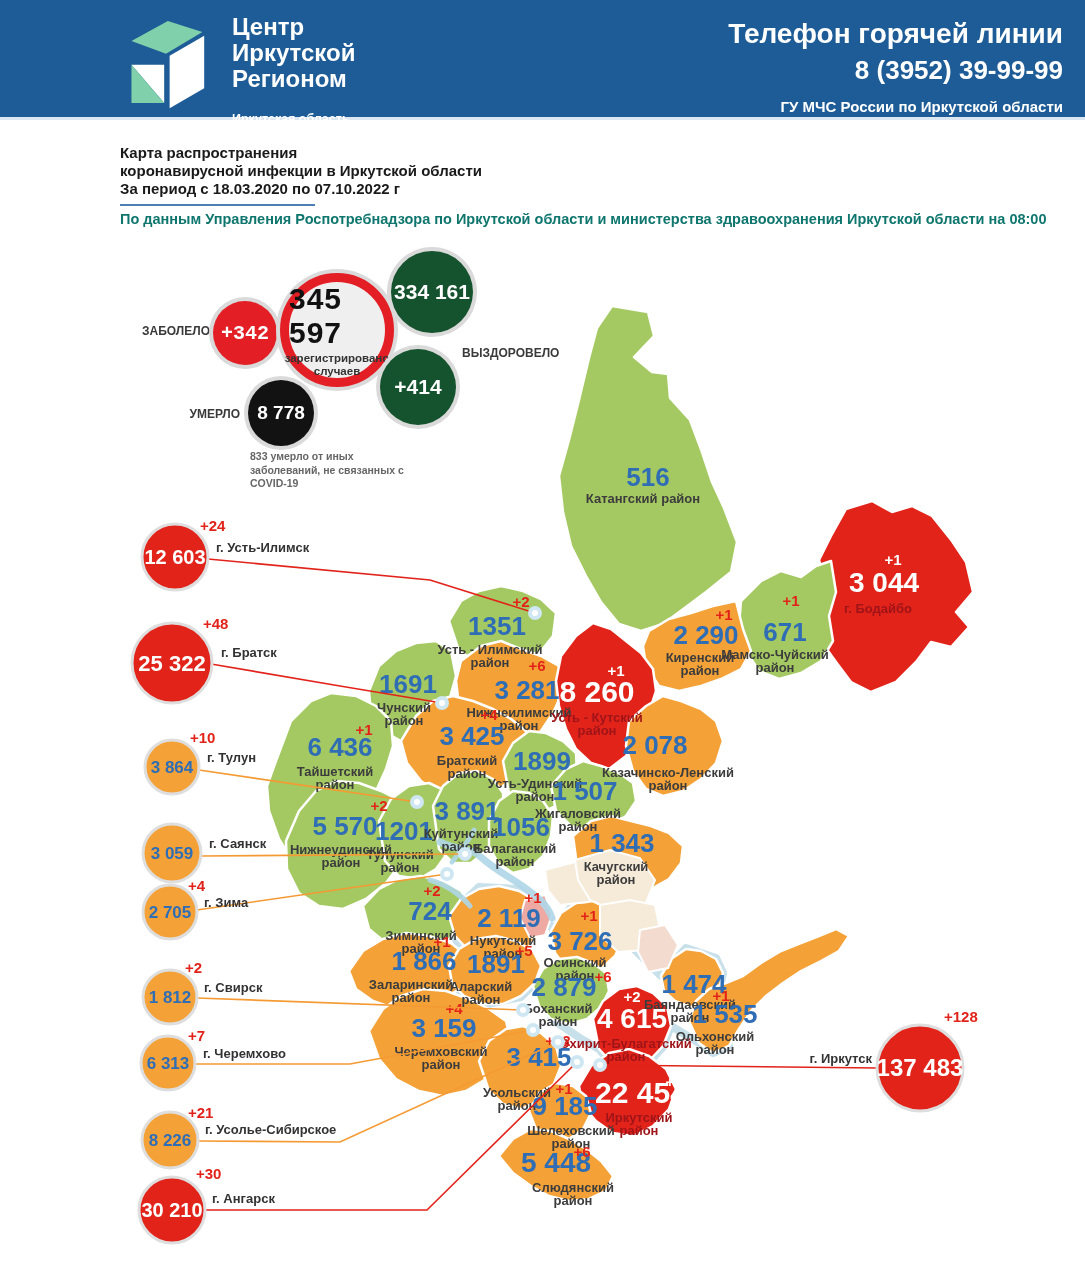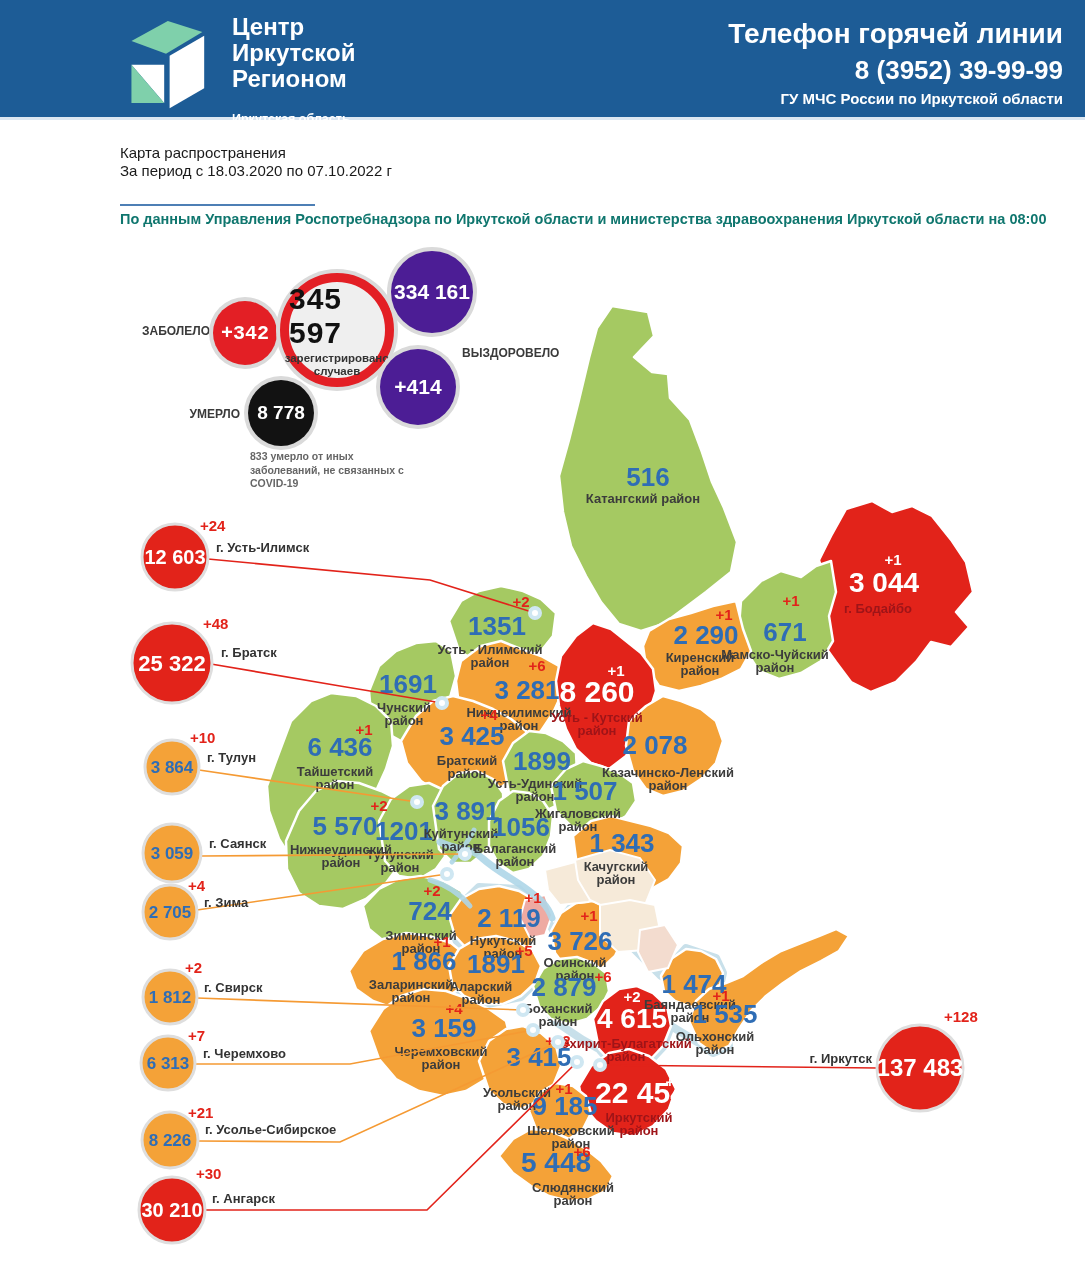--- a/index.html
+++ b/index.html
@@ -12,32 +12,32 @@
     position:absolute;left:0;top:0;width:1085px;height:120px;
     background:#1d5c96;border-bottom:3px solid #dce7f2;box-sizing:border-box;
   }
   .logo-cube{position:absolute;left:120px;top:12px;}
   .logo-text{position:absolute;left:232px;top:14px;color:#fff;}
   .logo-title{font-size:24px;font-weight:bold;line-height:26px;}
   .logo-sub{font-size:12.5px;font-weight:bold;margin-top:20px;}
   .hotline{position:absolute;right:22px;top:18px;text-align:right;color:#fff;}
   .hotline-title{font-size:28px;font-weight:bold;}
   .hotline-phone{font-size:26px;font-weight:bold;margin-top:5px;}
-  .hotline-sub{font-size:15px;font-weight:bold;margin-top:4px;}
+  .hotline-sub{font-size:15px;font-weight:bold;margin-top:12px;}
   
   .title-block{position:absolute;left:120px;top:144px;color:#1a1a1a;}
-  .title-line{font-size:15px;font-weight:normal;line-height:18px;}
+  .title-line{font-size:15px;font-weight:bold;line-height:18px;}
   .title-underline{position:absolute;left:120px;top:204px;width:195px;height:2px;background:#4d7fb5;}
   .source-line{position:absolute;left:120px;top:211px;font-size:14.5px;font-weight:bold;color:#0f766e;white-space:nowrap;}
   
   .stat-label{position:absolute;font-size:12px;font-weight:bold;color:#3a3a3a;}
   .circle{position:absolute;border-radius:50%;display:flex;flex-direction:column;
           align-items:center;justify-content:center;box-shadow:0 0 0 4px #dadada;color:#fff;font-weight:bold;}
   .circle.red{background:#e31f25;}
-  .circle.green{background:#4c1d95;}
+  .circle.green{background:#14532d;}
   .circle.black{background:#121212;}
   .circle.main{background:#efefef;border:9px solid #e31f25;color:#111;}
   .main-val{font-size:30px;font-weight:bold;letter-spacing:1px;}
   .main-cap{font-size:11.5px;font-weight:bold;color:#333;width:110px;text-align:center;line-height:1.15;margin-top:2px;}
   .footnote{position:absolute;font-size:10.5px;font-weight:bold;color:#666;line-height:1.3;}
   
   .map-svg{position:absolute;left:0;top:0;}
   .map-svg text{font-family:"Liberation Sans", sans-serif;font-weight:bold;}
   .d-shape{stroke:#ffffff;stroke-width:2.5;stroke-linejoin:round;}
   .uo-fringe{fill:none;stroke:#c2dde8;stroke-width:8;stroke-linejoin:round;opacity:.9;}
@@ -80,20 +80,21 @@
   </div>
   <div class="hotline">
     <div class="hotline-title">Телефон горячей линии</div>
     <div class="hotline-phone">8 (3952) 39-99-99</div>
     <div class="hotline-sub">ГУ МЧС России по Иркутской области</div>
   </div>
 </div>
 
 <div class="title-block">
   <div class="title-line">Карта распространения</div>
+  <div class="title-line">коронавирусной инфекции в Иркутской области</div>
   <div class="title-line">За период с 18.03.2020 по 07.10.2022 г</div>
 </div>
 <div class="title-underline"></div>
 <div class="source-line">По данным Управления Роспотребнадзора по Иркутской области и министерства здравоохранения Иркутской области на 08:00</div>
 
 <svg class="map-svg" width="1085" height="1280" viewBox="0 0 1085 1280">
 
   <polygon class="uo-fringe" points="449,916 479,887 519,889 544,914 553,930 576,901 609,907 623,938 661,976 686,948 716,958 723,973 719,990 729,1046 713,1053 699,1043 671,1026 663,1047 649,1062 631,1070 613,1065 599,1049 583,1040 553,1020 535,983 521,997 483,1005 463,997 451,983 459,949"></polygon>
 
   <g class="shapes">

